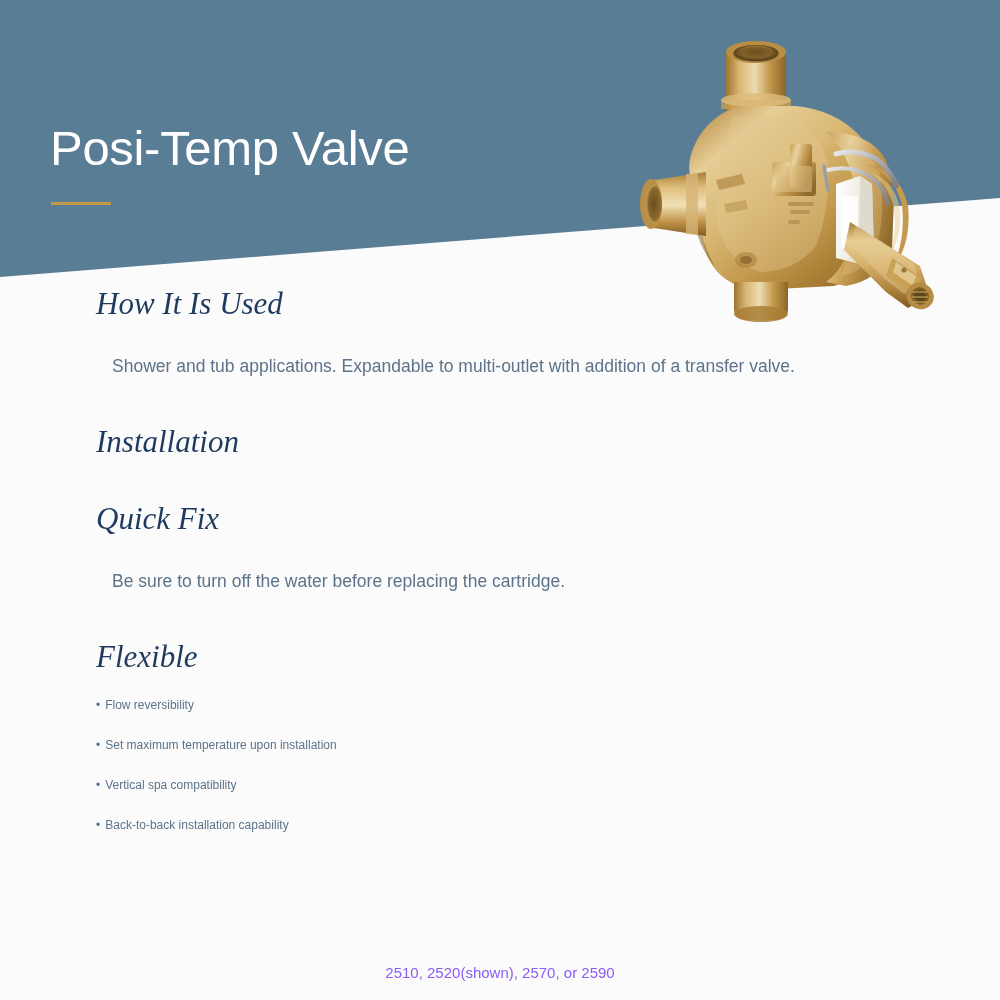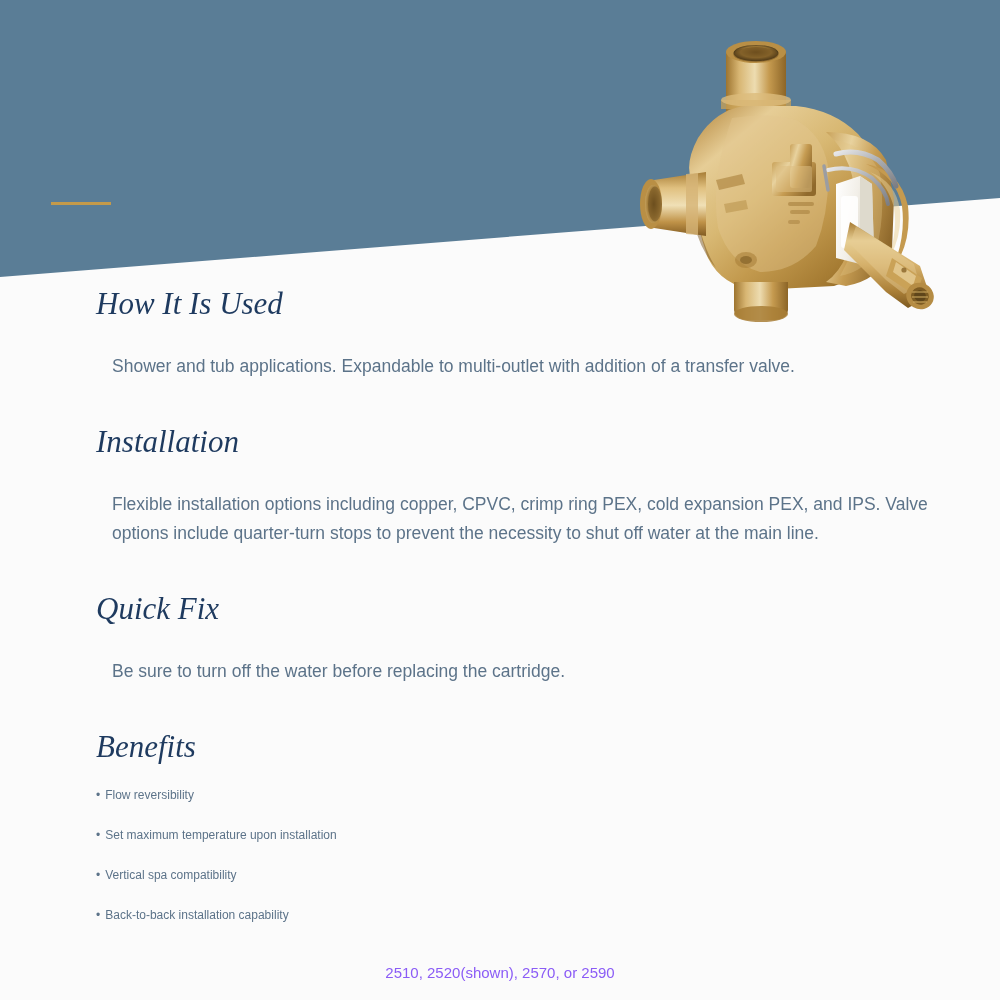--- a/index.html
+++ b/index.html
@@ -141,20 +141,21 @@
     z-index: 5;
   }
 </style>
 </head>
 <body>
 
 <div id="page">
 
   <div class="banner"></div>
 
+  <div class="banner-title">Posi-Temp Valve</div>
 
   <div class="banner-rule"></div>
 
   <div class="product-image">
     <svg viewBox="0 0 330 320" xmlns="http://www.w3.org/2000/svg" aria-hidden="true">
       <defs>
         <linearGradient id="brassV" x1="0" y1="0" x2="1" y2="0">
           <stop offset="0%" stop-color="#9d742f"></stop>
           <stop offset="22%" stop-color="#d8b673"></stop>
           <stop offset="48%" stop-color="#eddcb0"></stop>
@@ -306,35 +307,34 @@
       <div class="sec-head">How It Is Used</div>
       <div class="gap-head-body"></div>
       <p class="sec-body">Shower and tub applications. Expandable to multi-outlet with addition of a transfer valve.</p>
     </div>
 
     <div class="sec-spacer"></div>
 
     <div class="section">
       <div class="sec-head">Installation</div>
       <div class="gap-head-body"></div>
-      <p class="sec-body">Flexible installation options including copper, CPVC, crimp ring PEX, cold expansion PEX, and IPS. Valve options include quarter-turn stops to prevent the necessity to shut off water at the main line.</p>
     </div>
 
     <div class="sec-spacer"></div>
 
     <div class="section">
       <div class="sec-head">Quick Fix</div>
       <div class="gap-head-body"></div>
       <p class="sec-body">Be sure to turn off the water before replacing the cartridge.</p>
     </div>
 
     <div class="sec-spacer"></div>
 
     <div class="section">
-      <div class="sec-head">Benefits</div>
+      <div class="sec-head">Flexible</div>
       <div style="height:10px"></div>
       <ul class="bullets">
         <li><span class="dot">•</span><span>Flow reversibility</span></li>
         <li><span class="dot">•</span><span>Set maximum temperature upon installation</span></li>
         <li><span class="dot">•</span><span>Vertical spa compatibility</span></li>
         <li><span class="dot">•</span><span>Back-to-back installation capability</span></li>
       </ul>
     </div>
 
   </div>

